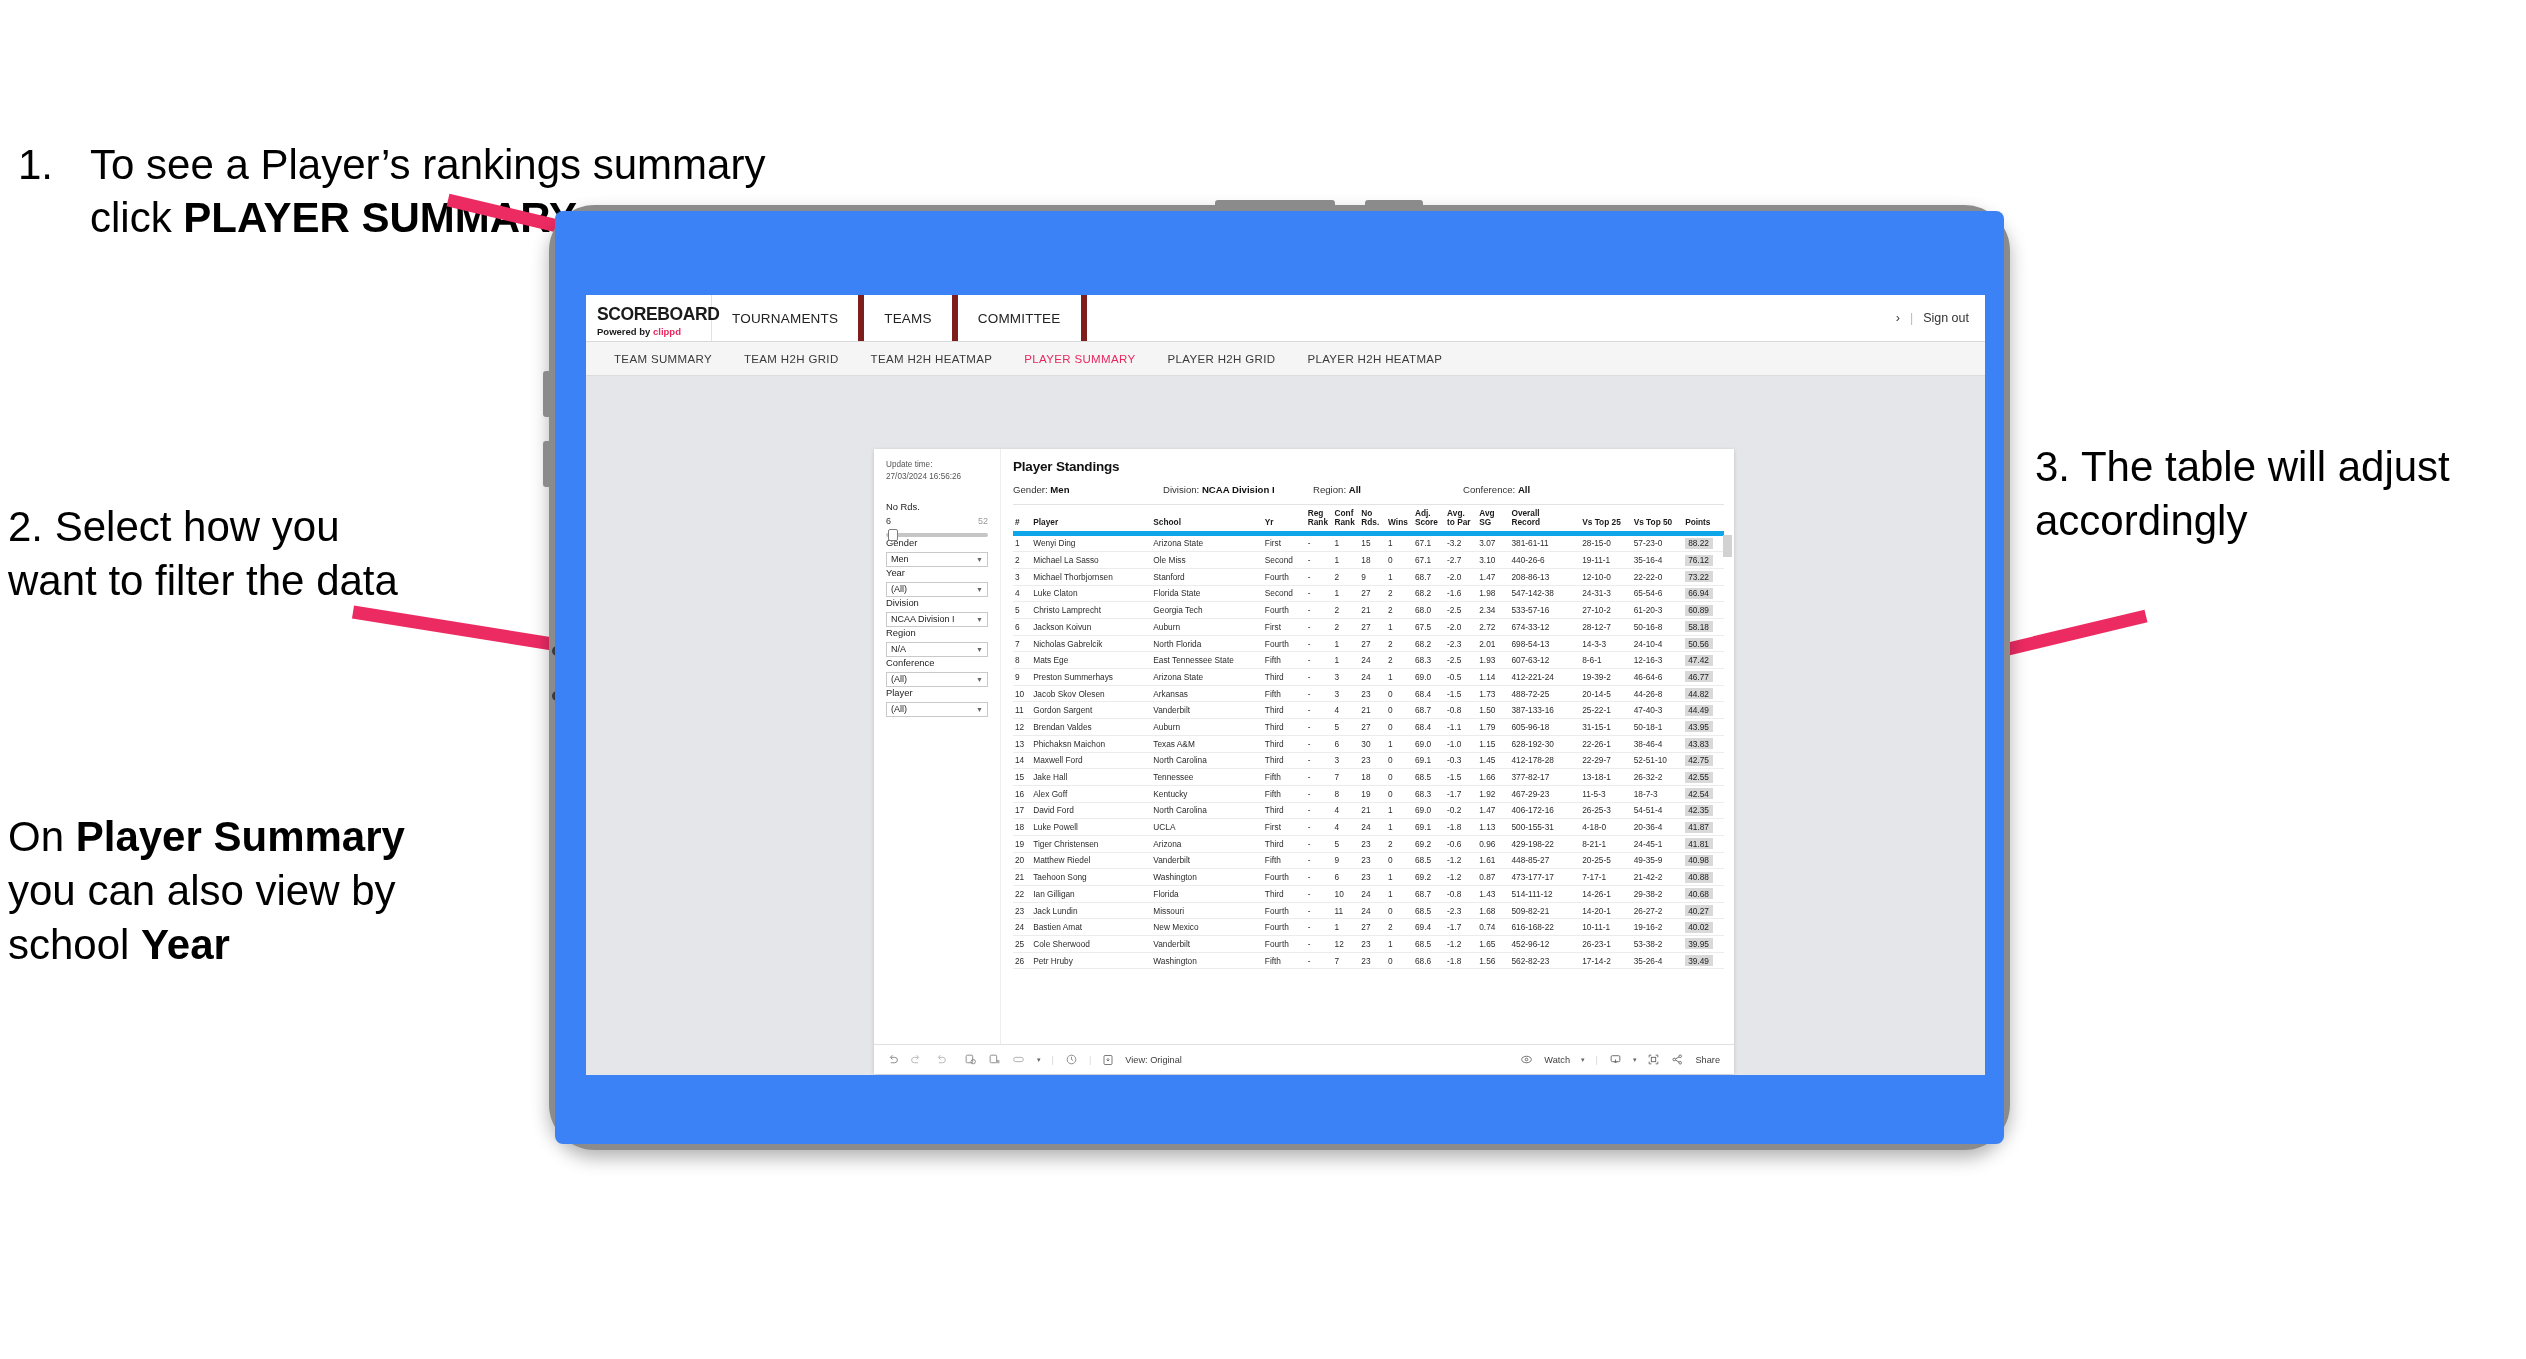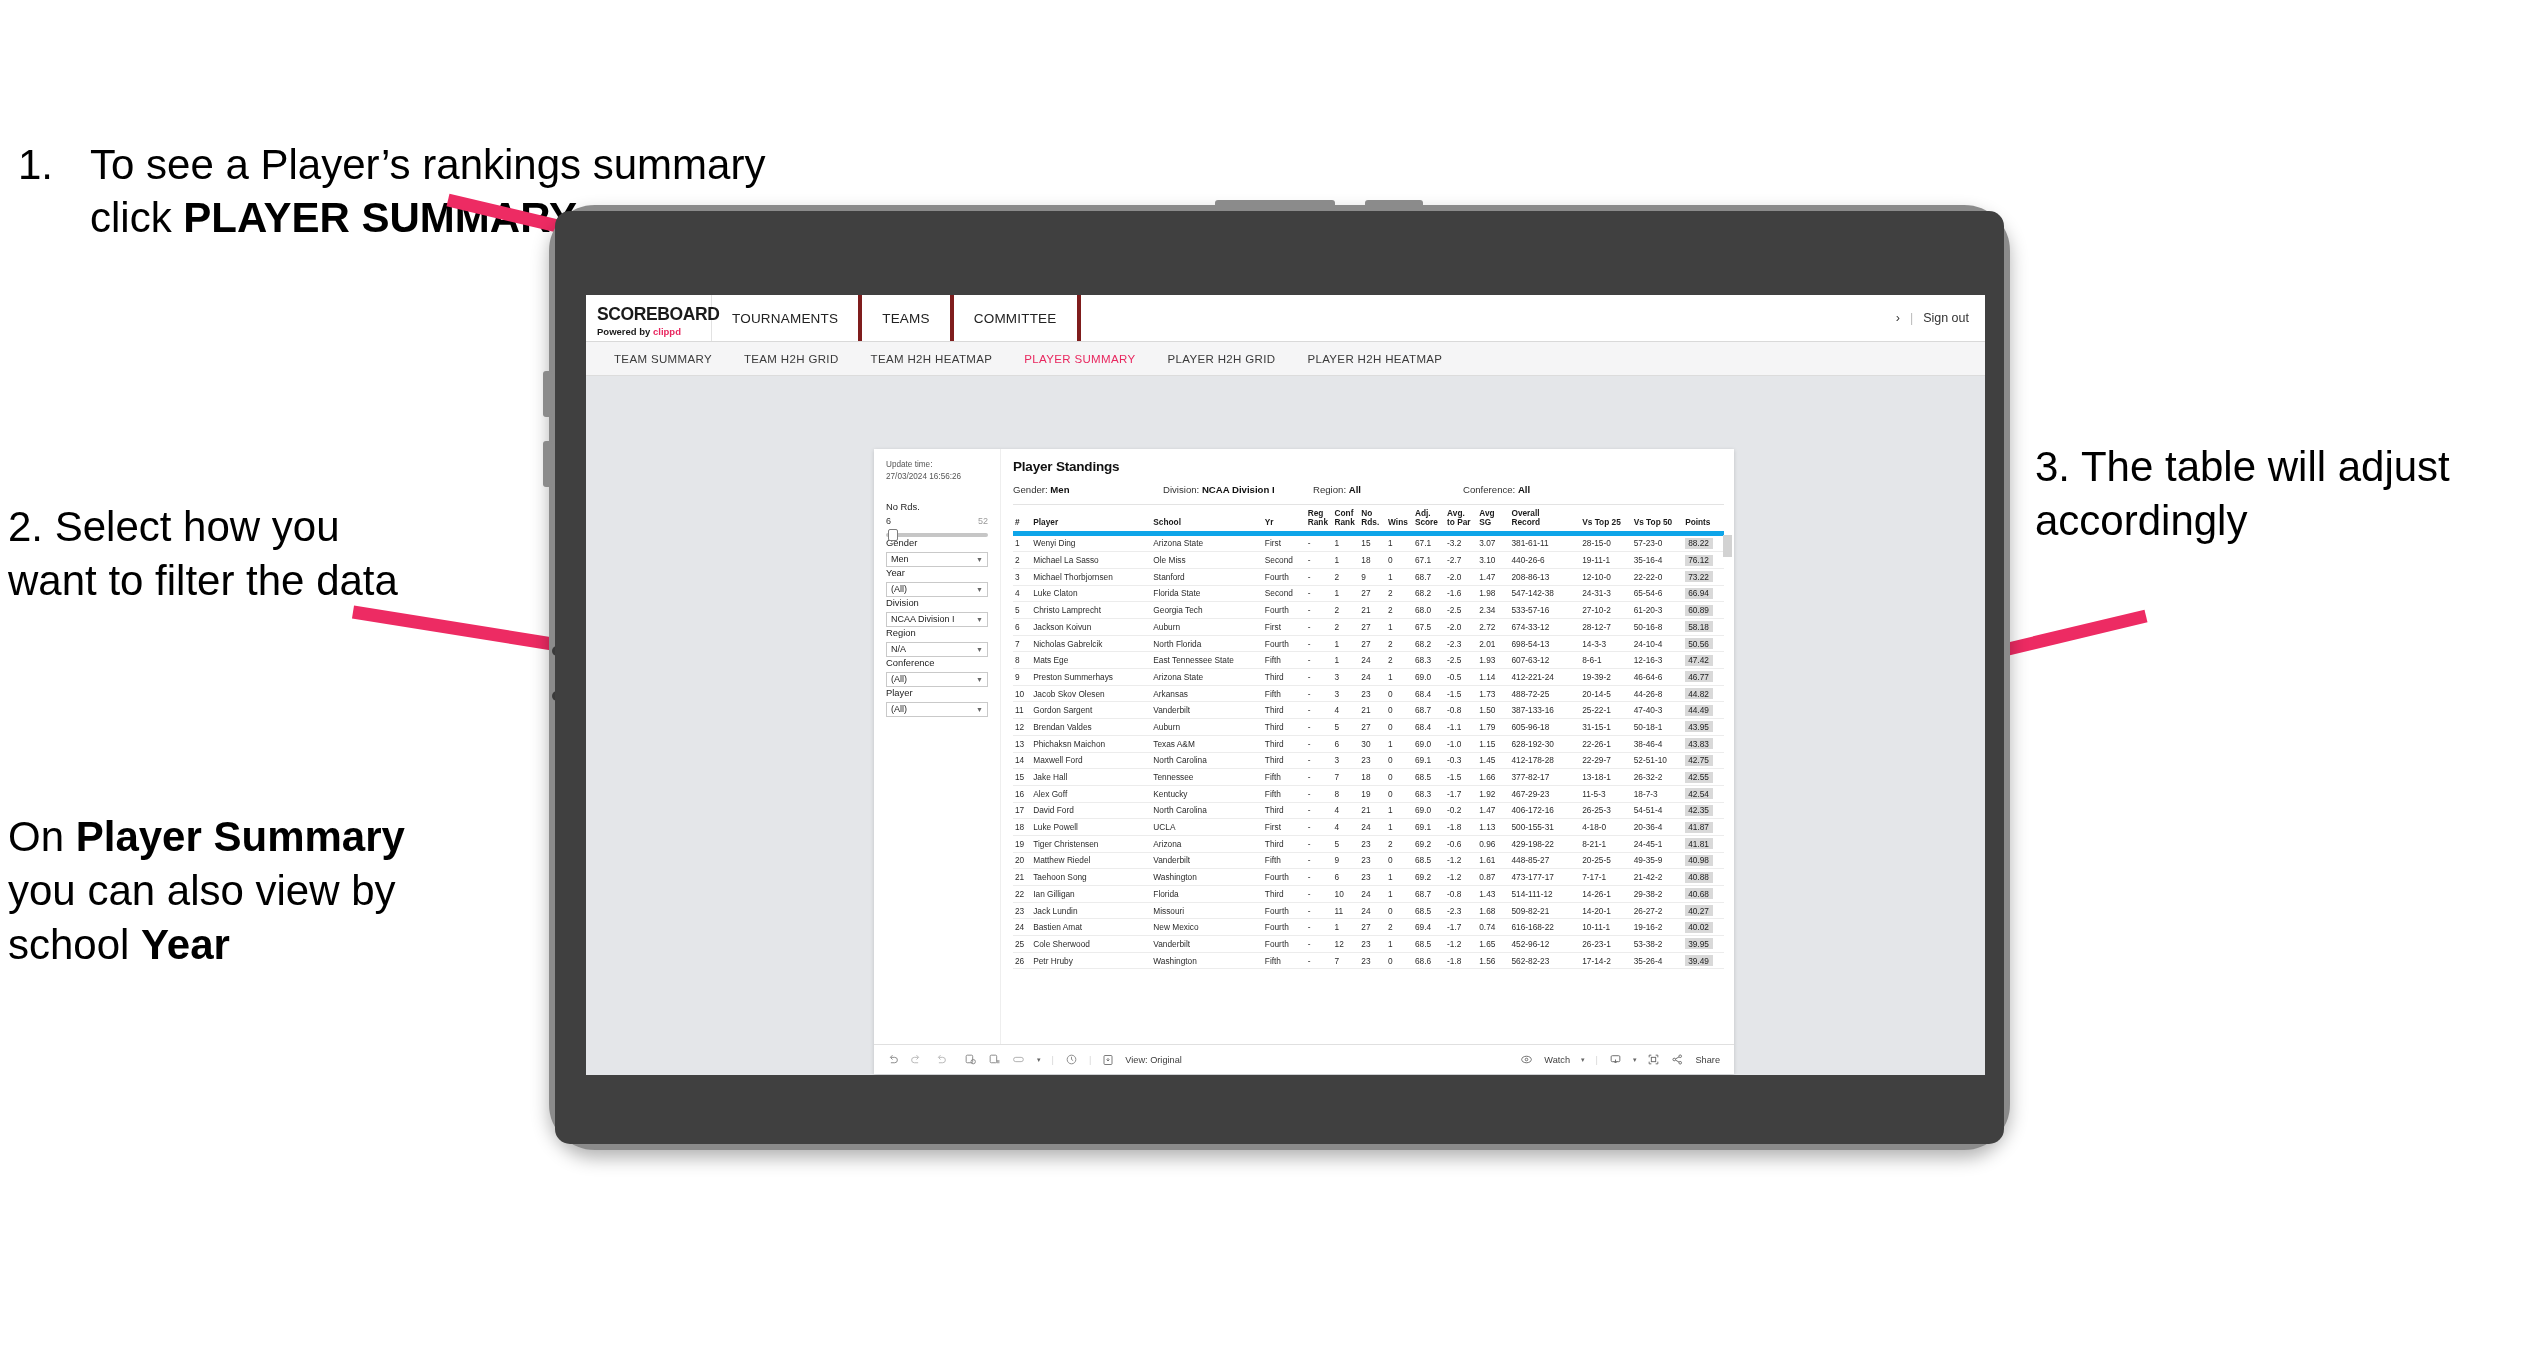--- a/index.html
+++ b/index.html
@@ -39,21 +39,21 @@
     position: absolute;
     left: 549px; top: 205px;
     width: 1461px; height: 945px;
     background: #0c0c0c;
     border-radius: 46px;
     border: 6px solid #8b8b8b;
     box-shadow: 0 8px 18px rgba(0,0,0,.30);
   }
   #tabletInner {
     position:absolute; left:0; top:0; right:0; bottom:0;
-    border-radius: 15px; background:#404040;
+    border-radius: 8px; background:#3b82f6;
     overflow: hidden;
   }
   
   .tbtn { position:absolute; background:#8b8b8b; border-radius:3px; }
   #tb-top1 { left: 660px; top: -11px; width: 120px; height: 9px; }
   #tb-top2 { left: 810px; top: -11px; width: 58px; height: 9px; }
   #tb-l1 { left:-12px; top: 160px; width: 9px; height: 46px; }
   #tb-l2 { left:-12px; top: 230px; width: 9px; height: 46px; }
   .tdot { position:absolute; left:-3px; width:10px; height:10px; border-radius:50%; background:#3a3a3a; }
 
@@ -80,21 +80,21 @@
   #brandName {
     font-family: "Liberation Sans", sans-serif;
     font-weight: 700; font-size: 19px; letter-spacing: -0.4px;
     color:#1a1a1a; line-height:1; transform: scaleX(0.92); transform-origin:left;
   }
   #brandSub { font-size: 9.5px; color:#1a1a1a; margin-top:3px; font-weight:700; }
   #brandSub .pink { color:#e8275f; }
   .topnav {
     display:flex; align-items:center; padding: 0 20px;
     font-size: 13.5px; color:#222; letter-spacing:.2px;
-    border-right:4px solid #7f1d1d; cursor:pointer;
+    border-right:6px solid #7f1d1d; cursor:pointer;
   }
   #topRight {
     margin-left:auto; display:flex; align-items:center; gap:10px;
     padding-right: 16px; font-size:12.5px; color:#333;
   }
   #topRight .sep { color:#bbb; }
 
   
   #subbar {
     position:relative; height: 34px; background:#f5f5f6;

